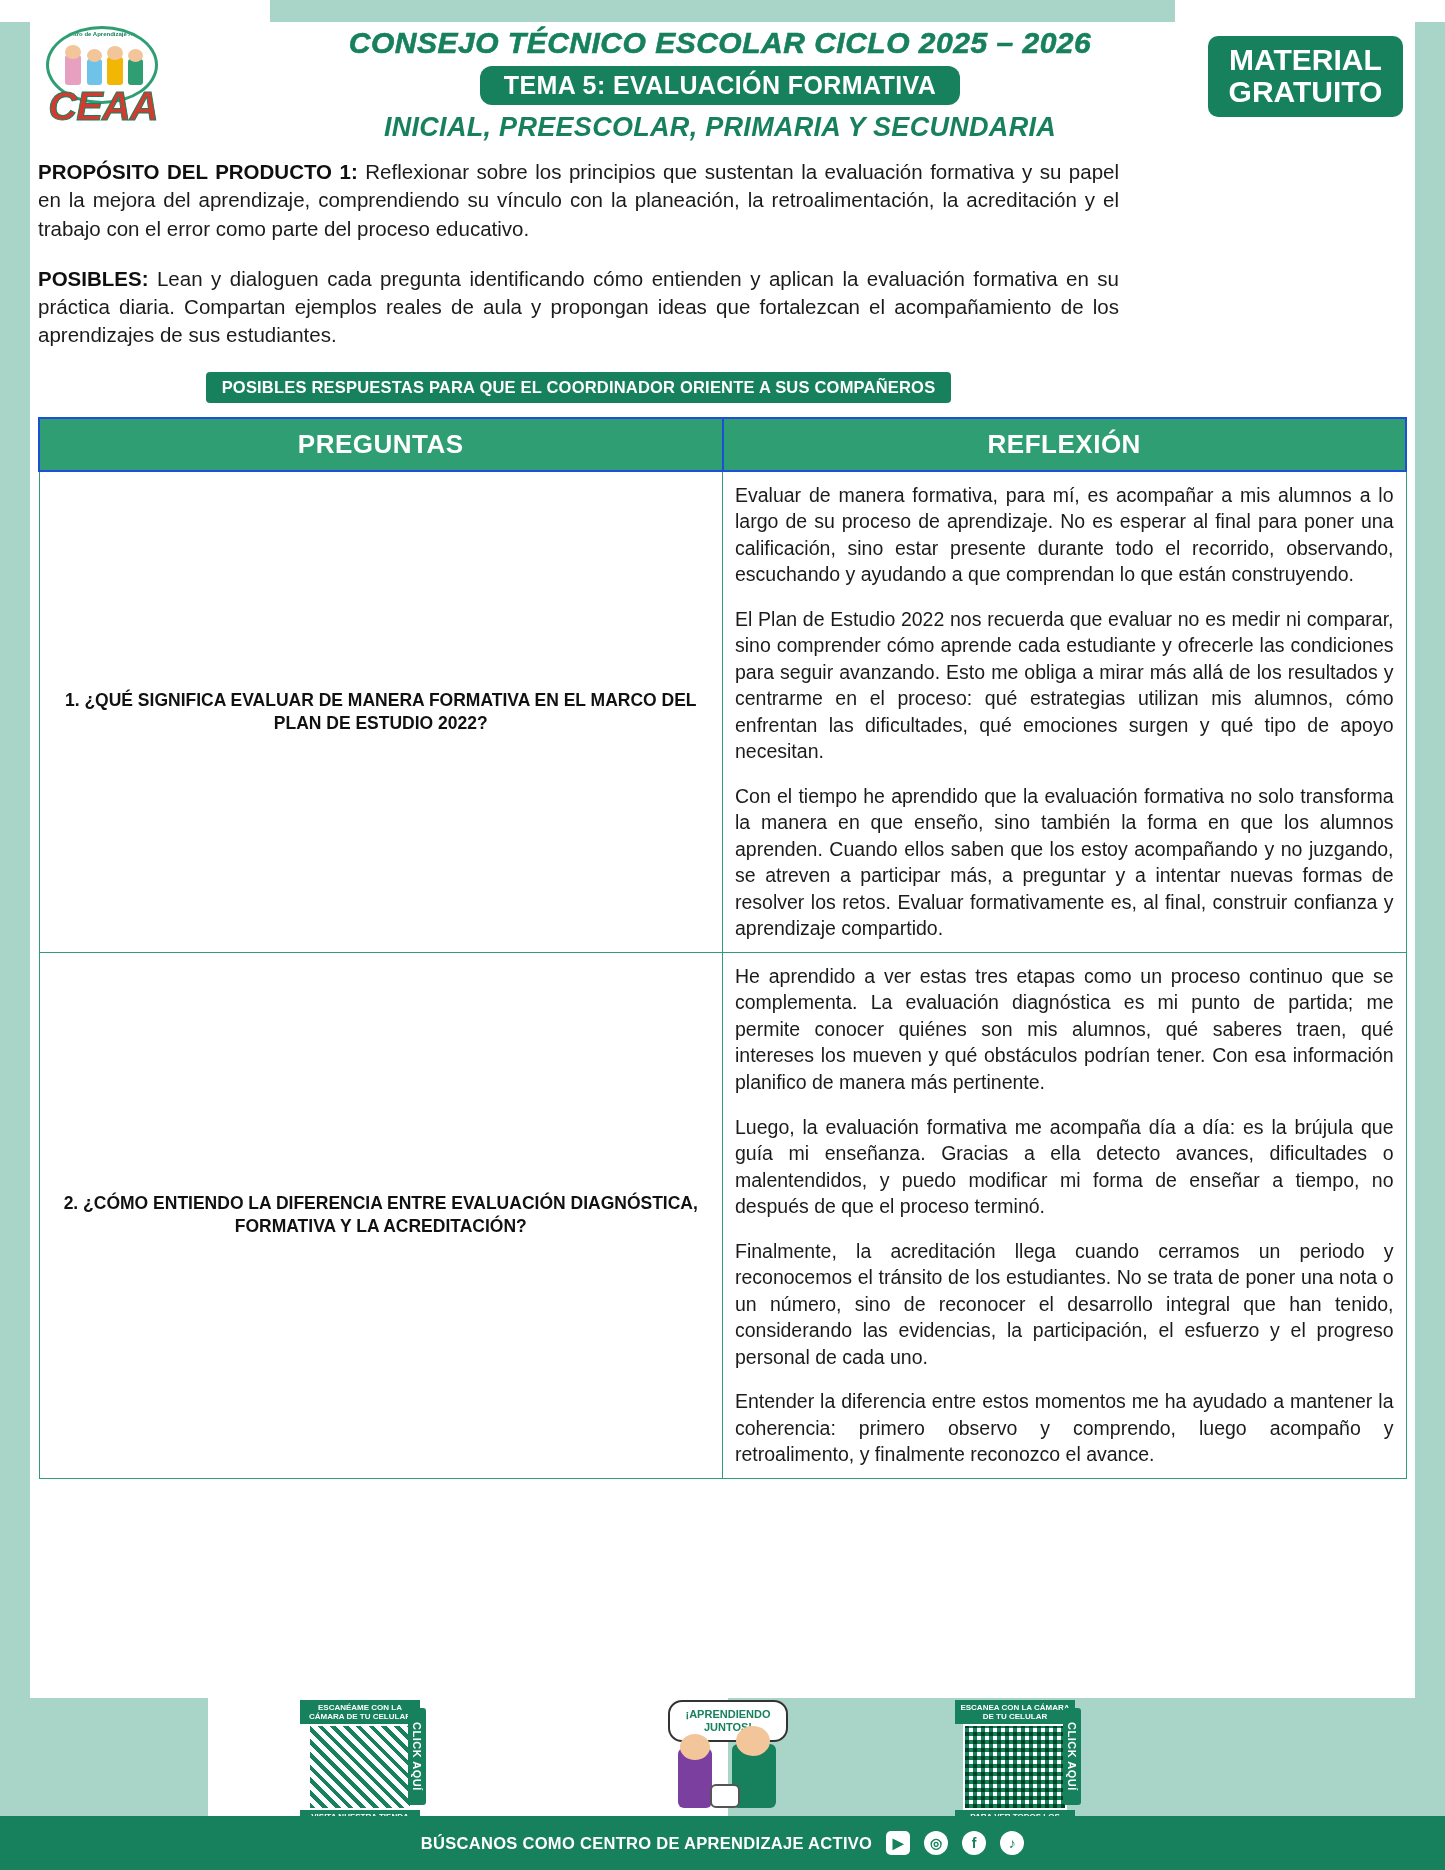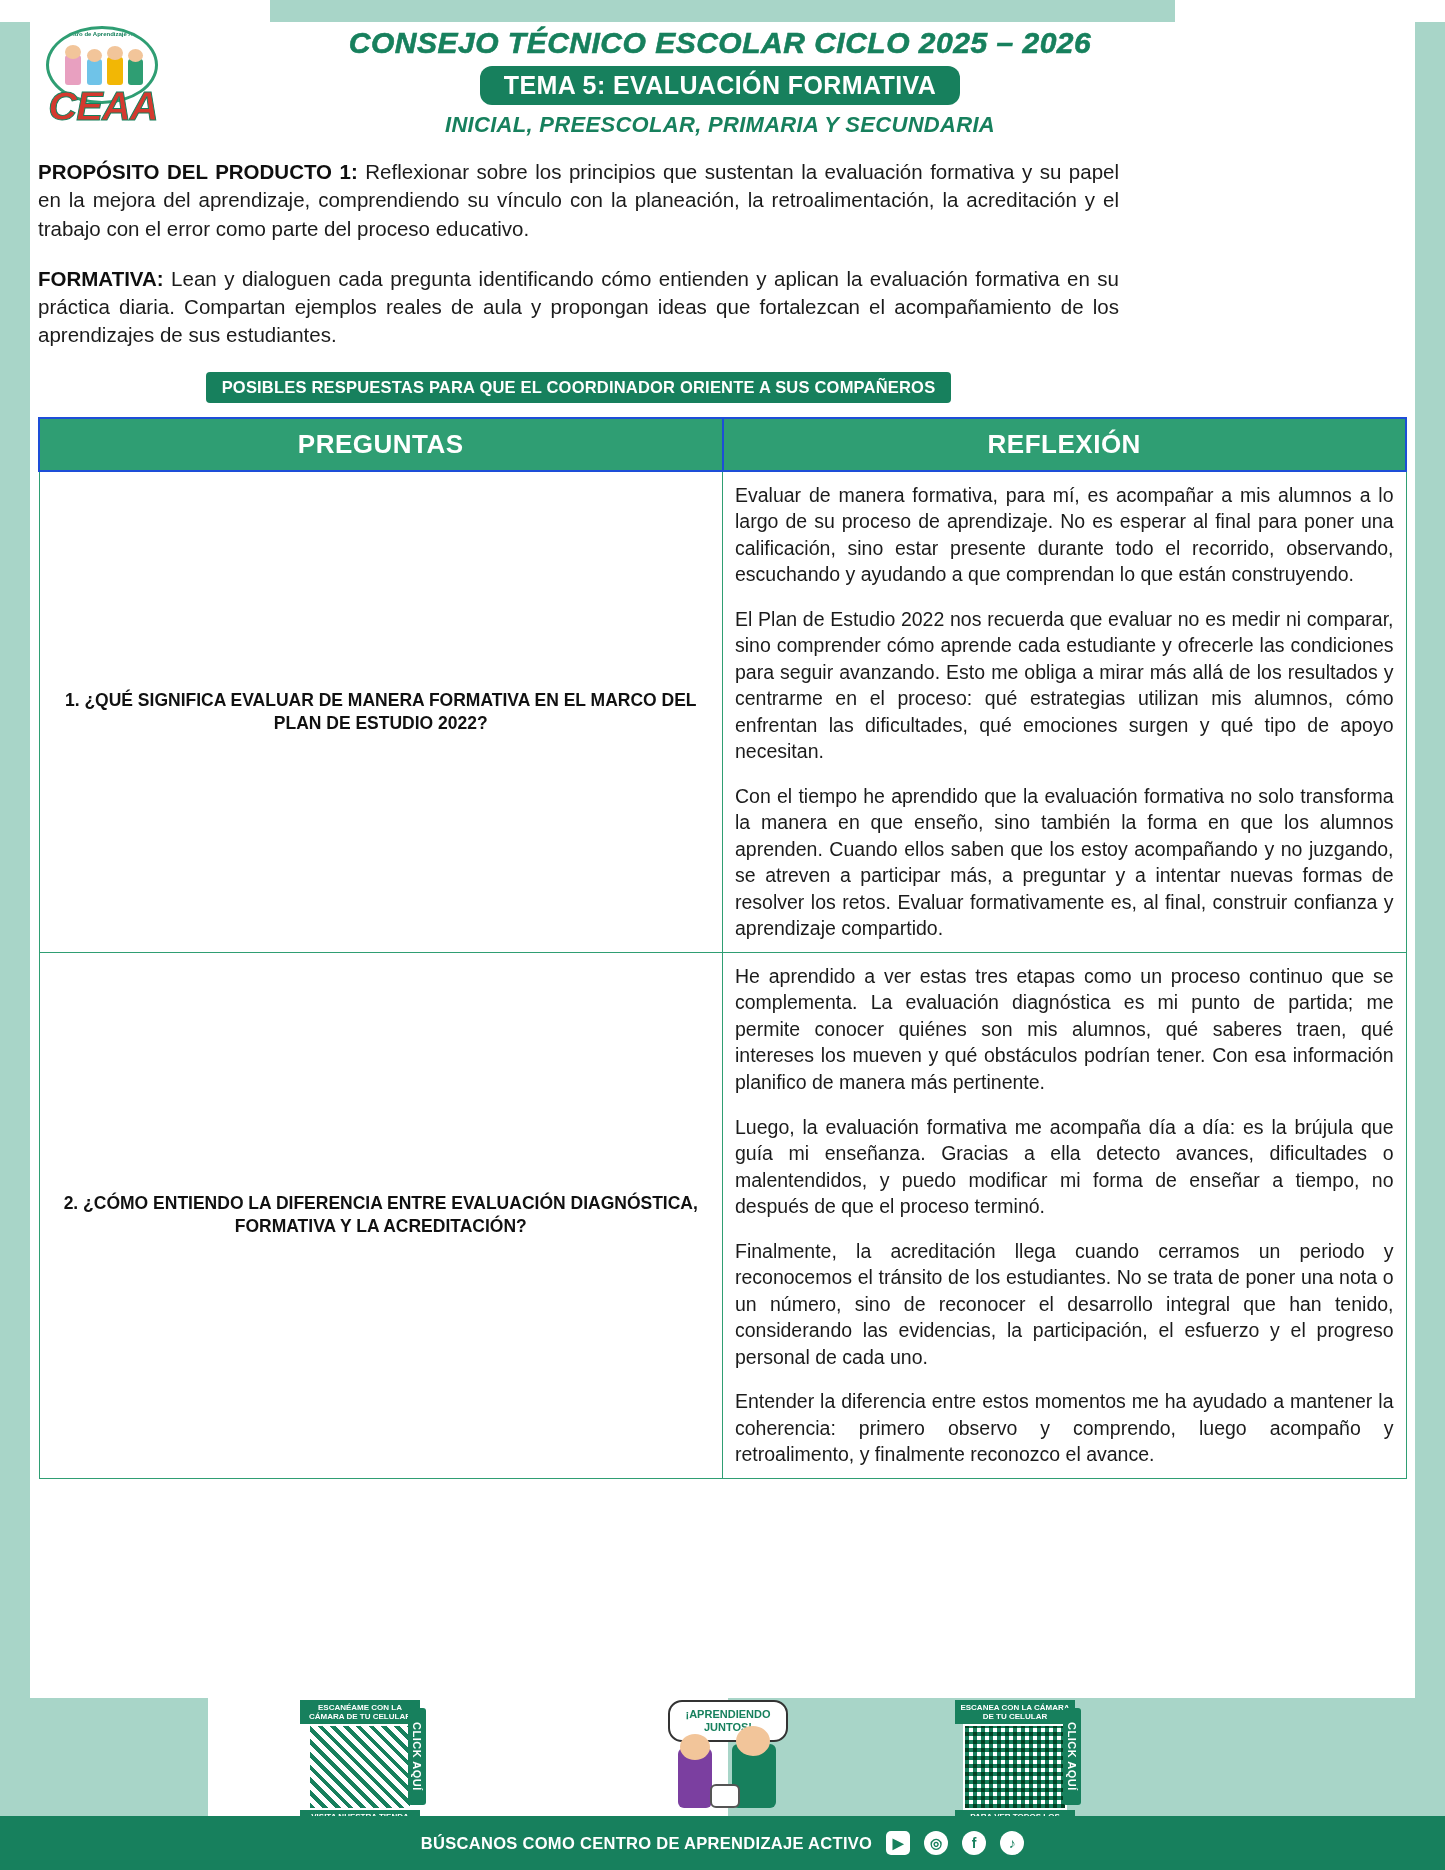--- a/index.html
+++ b/index.html
@@ -110,21 +110,21 @@
   }
   .h-pill {
     display: inline-block; margin-top: 6px;
     background: #17805d; color: #ffffff;
     font-size: 25px; font-weight: bold;
     padding: 5px 24px; border-radius: 12px;
     letter-spacing: .4px;
   }
   .h-line3 {
     margin-top: 7px;
-    font-size: 22px; font-weight: bold; color: #17805d;
+    font-size: 27px; font-weight: bold; color: #17805d;
     font-style: italic; letter-spacing: .3px;
   }
   .material-badge {
     position: absolute; right: 12px; top: 14px;
     width: 195px;
     background: #17805d; color: #ffffff;
     border-radius: 10px;
     text-align: center;
     padding: 8px 6px;
     font-size: 30px; font-weight: bold; line-height: 1.08;
@@ -261,29 +261,30 @@
       </div>
       <div class="logo-word">CEAA</div>
     </div>
 
     <div class="header-titles">
       <div class="h-line1">CONSEJO TÉCNICO ESCOLAR CICLO 2025 – 2026</div>
       <div class="h-pill">TEMA 5: EVALUACIÓN FORMATIVA</div>
       <div class="h-line3">INICIAL, PREESCOLAR, PRIMARIA Y SECUNDARIA</div>
     </div>
 
+    <div class="material-badge">MATERIAL GRATUITO</div>
   </div>
 
   <div class="content">
     <p class="para">
       <b>PROPÓSITO DEL PRODUCTO 1:</b><span> Reflexionar sobre los principios que sustentan la evaluación formativa y su papel en la mejora del aprendizaje, comprendiendo su vínculo con la planeación, la retroalimentación, la acreditación y el trabajo con el error como parte del proceso educativo.</span>
     </p>
 
     <p class="para second">
-      <b>FORMATIVA:</b><span> Lean y dialoguen cada pregunta identificando cómo entienden y aplican la evaluación formativa en su práctica diaria. Compartan ejemplos reales de aula y propongan ideas que fortalezcan el acompañamiento de los aprendizajes de sus estudiantes.</span>
+      <b>POSIBLES:</b><span> Lean y dialoguen cada pregunta identificando cómo entienden y aplican la evaluación formativa en su práctica diaria. Compartan ejemplos reales de aula y propongan ideas que fortalezcan el acompañamiento de los aprendizajes de sus estudiantes.</span>
     </p>
 
     <div class="subtitle-wrap">
       <span class="subtitle">POSIBLES RESPUESTAS PARA QUE EL COORDINADOR ORIENTE A SUS COMPAÑEROS</span>
     </div>
 
     <table class="qa">
       <thead>
         <tr>
           <th>PREGUNTAS</th>

